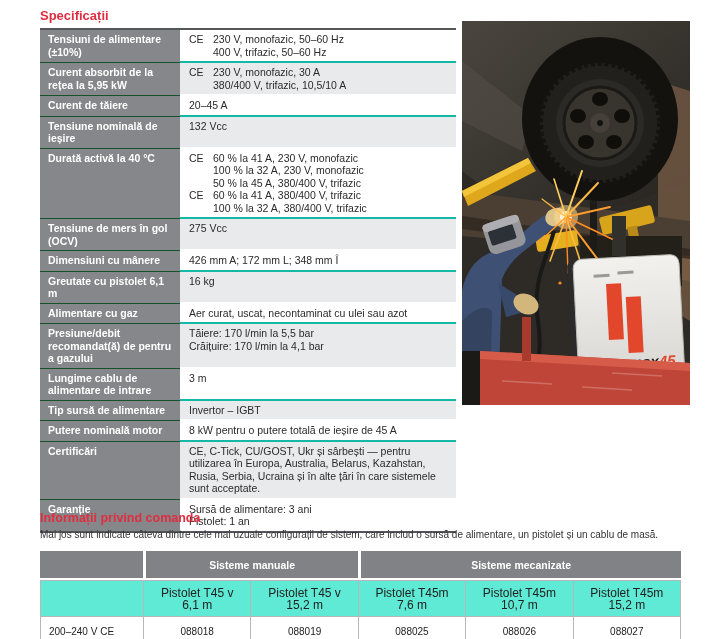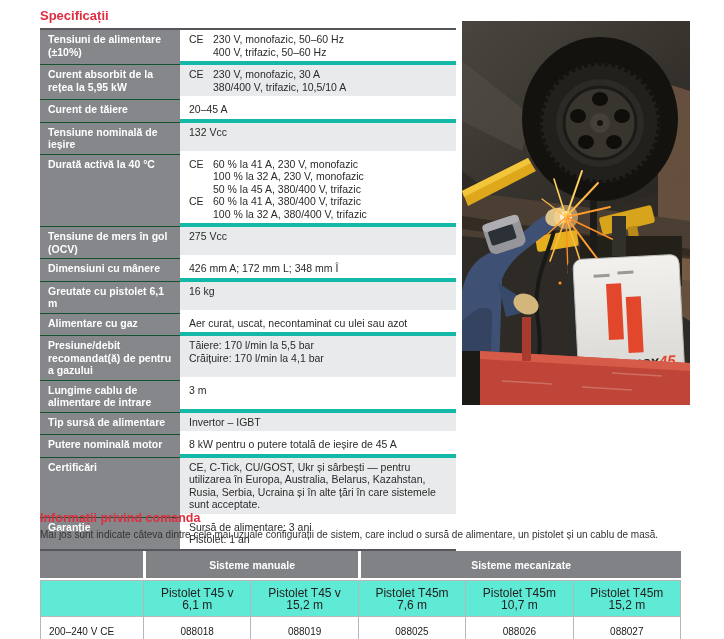--- a/index.html
+++ b/index.html
@@ -19,21 +19,21 @@
   .spec-table { border-top:2px solid #54565a; border-bottom:2px solid #54565a; width:100%; }
   .spec-row { display:flex; width:100%; }
   .spec-label {
     width:140px; flex:none; background:#85878a; color:#ffffff;
     font-weight:bold; font-size:10.5px; line-height:12.5px;
     padding:3px 6px 3px 8px; border-bottom:1px solid #14532d;
   }
   .spec-value {
     flex:1; background:#ffffff; color:#2a2a2a;
     font-size:10.5px; line-height:12.5px; padding:3px 8px 3px 9px;
-    border-bottom:4px solid #14b8a6;
+    border-bottom:2px solid #14b8a6;
   }
   .spec-row.alt .spec-value { background:#e9eaeb; border-bottom-color:#ffffff; }
   .spec-row:last-child .spec-label, .spec-row:last-child .spec-value { border-bottom:none; }
   .vline { display:flex; }
   .vline .prefix { width:24px; flex:none; }
   .vline .vtext { flex:1; }
 
   
   .photo-wrap { position:absolute; left:462px; top:21px; width:228px; height:384px; overflow:hidden; background:#2e2b27; }
 

